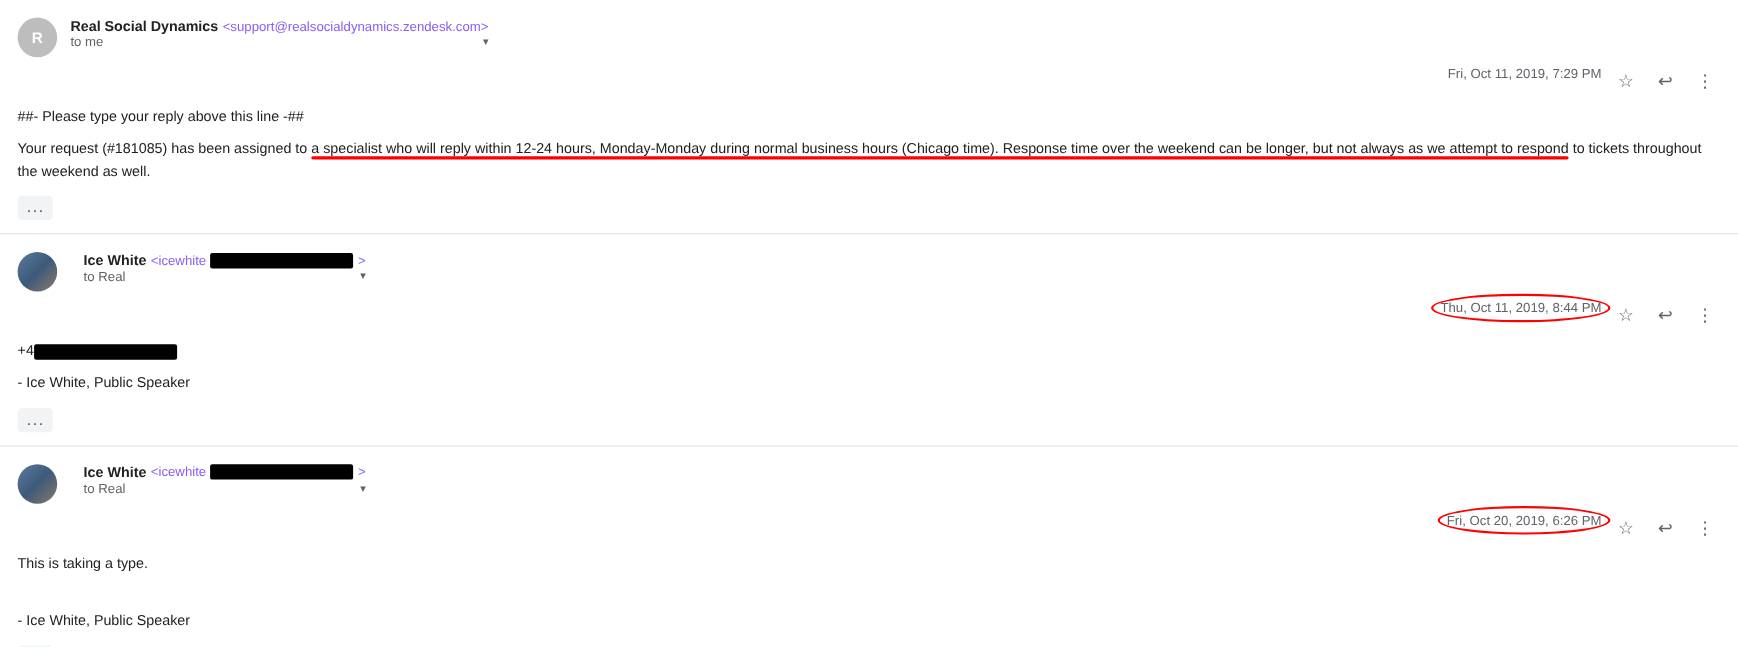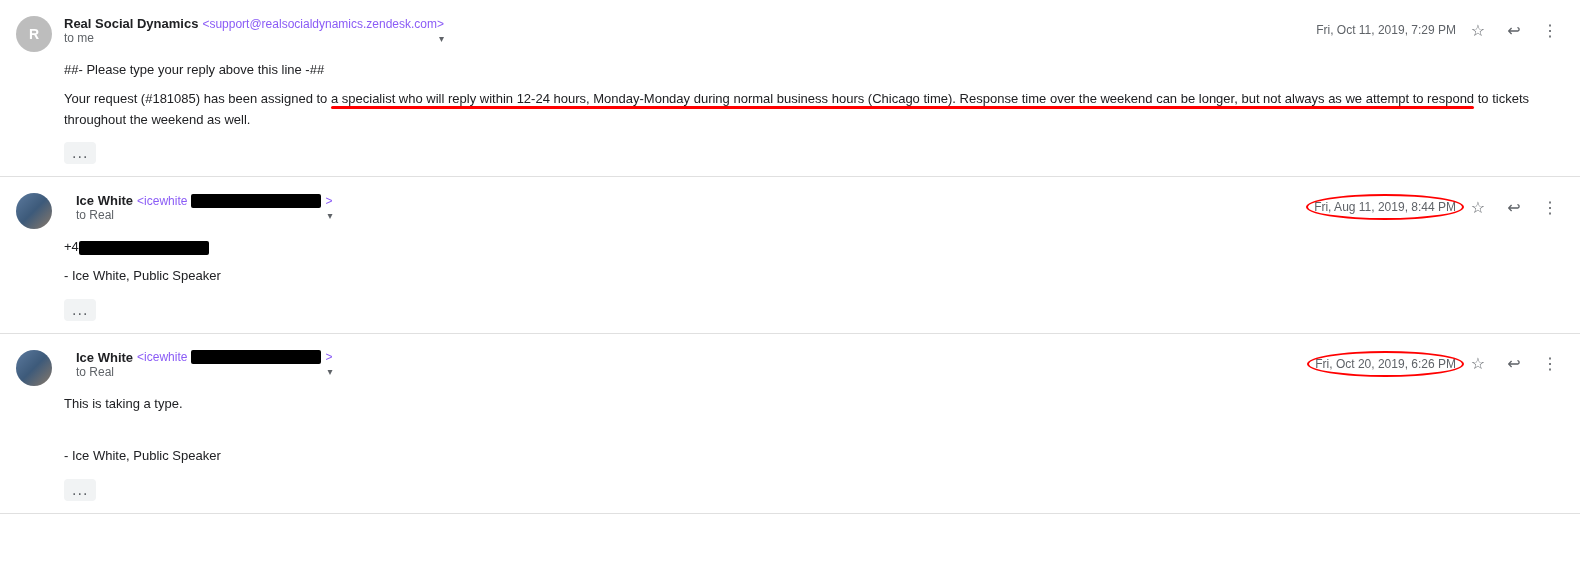--- a/index.html
+++ b/index.html
@@ -67,22 +67,23 @@
     }
 
     .to-line .dropdown-arrow {
       cursor: pointer;
       font-size: 10px;
       color: #5f6368;
     }
 
     .email-right {
       display: flex;
-      align-items: center;
+      align-items: flex-start;
       gap: 8px;
+      margin-top: 44px;
     }
 
     .email-date {
       font-size: 12px;
       color: #5f6368;
       white-space: nowrap;
     }
 
     .icon-btn {
       background: none;
@@ -93,21 +94,20 @@
       font-size: 16px;
       display: flex;
       align-items: center;
       justify-content: center;
       width: 28px;
       height: 28px;
       border-radius: 50%;
     }
 
     .email-body {
-      margin-left: 48px;
       margin-top: 4px;
     }
 
     .email-body p {
       font-size: 13px;
       color: #202124;
       line-height: 1.6;
       margin-bottom: 8px;
     }
 
@@ -245,21 +245,21 @@
               <span class="redacted"></span>
               <span class="sender-email">&gt;</span>
           </div>
           <div class="to-line">
             <span>to Real</span>
             <span class="dropdown-arrow">▾</span>
           </div>
         </div>
       </div>
       <div class="email-right">
-        <span class="email-date date-circled">Fri, Aug 11, 2019, 8:44 PM</span>
+        <span class="email-date date-circled">Thu, Oct 11, 2019, 8:44 PM</span>
         <button class="icon-btn">
             <span>☆</span>
           </button>
         <button class="icon-btn">
             <span>↩</span>
           </button>
         <button class="icon-btn">
             <span>⋮</span>
           </button>
       </div>

